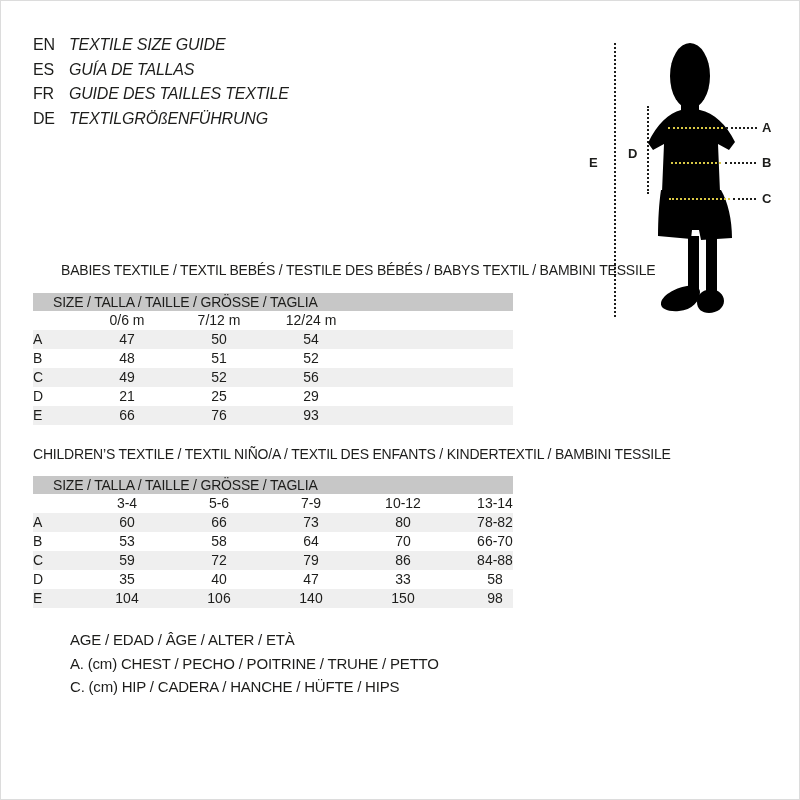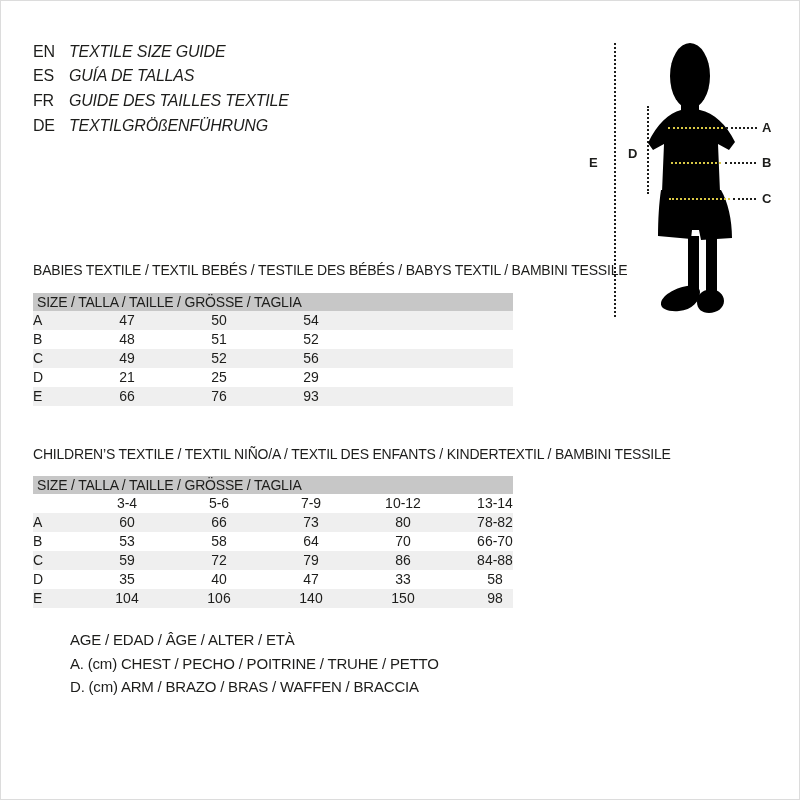--- a/index.html
+++ b/index.html
@@ -4,21 +4,21 @@
 <style>
   html,body{margin:0;padding:0;}
   body{
     width:800px;height:800px;background:#ffffff;position:relative;overflow:hidden;
     font-family:"Liberation Sans",sans-serif;color:#1d1d1b;
   }
   .frame{position:absolute;inset:0;border:1px solid #dcdcdc;pointer-events:none;}
 
   
   .languages{position:absolute;left:33px;top:36px;}
-  .lang-row{display:flex;height:24.7px;align-items:flex-end;font-size:16px;letter-spacing:-0.2px;}
+  .lang-row{display:flex;height:24.7px;align-items:flex-start;font-size:16px;letter-spacing:-0.2px;}
   .lang-code{width:36px;flex:0 0 36px;}
   .lang-title{white-space:nowrap;font-style:italic;}
 
   
   .figure{position:absolute;left:585px;top:25px;width:205px;height:300px;}
   .silhouette{position:absolute;left:60px;top:15px;}
   .vline{position:absolute;width:0;border-left:2px dotted #1d1d1b;}
   .line-e{left:29px;top:18px;height:274px;}
   .line-d{left:62px;top:81px;height:88px;}
   .hseg{position:absolute;height:0;border-top:2px dotted #1d1d1b;}
@@ -31,28 +31,28 @@
   .seg-c-k{left:148px;top:173px;width:23px;}
   .fig-label{position:absolute;font-size:13px;font-weight:bold;letter-spacing:-0.2px;}
   .label-a{left:177px;top:95px;}
   .label-b{left:177px;top:130px;}
   .label-c{left:177px;top:166px;}
   .label-d{left:43px;top:121px;}
   .label-e{left:4px;top:130px;}
 
   
   .section-title{position:absolute;left:33px;font-size:14px;letter-spacing:-0.2px;white-space:nowrap;}
-  .babies-title{top:262px;}
+  .babies-title{top:262px;margin-left:28px;}
   .children-title{top:446px;}
 
   
   .sg-table{position:absolute;left:33px;width:480px;font-size:14px;}
   .babies-table{top:293px;}
   .children-table{top:476px;}
-  .t-bar{height:18px;line-height:18px;background:#c7c7c7;padding-left:4px;letter-spacing:-0.2px;}
+  .t-bar{height:18px;line-height:18px;background:#c7c7c7;padding-left:20px;letter-spacing:-0.2px;}
   .t-row{display:flex;height:19px;line-height:19px;}
   .t-row.alt{background:#efefef;}
   .t-letter{flex:0 0 48px;width:48px;}
   .t-cell{flex:0 0 92px;width:92px;text-align:center;}
 
   
   .legend{position:absolute;left:33px;top:628px;margin-left:37px;}
   .legend-line{height:23.6px;line-height:23.6px;font-size:15px;letter-spacing:-0.2px;white-space:nowrap;}
 </style>
 </head>
@@ -107,20 +107,26 @@
   <span class="fig-label label-b">B</span>
 
   <div class="hseg yellow seg-c-y"></div>
   <div class="hseg seg-c-k"></div>
   <span class="fig-label label-c">C</span>
 </div>
 
 <div class="section-title babies-title">BABIES TEXTILE / TEXTIL BEBÉS / TESTILE DES BÉBÉS / BABYS TEXTIL / BAMBINI TESSILE</div>
 <div class="sg-table babies-table">
   <div class="t-bar">SIZE / TALLA / TAILLE / GRÖSSE / TAGLIA</div>
+  <div class="t-row">
+    <span class="t-letter"></span>
+    <span class="t-cell">0/6 m</span>
+    <span class="t-cell">7/12 m</span>
+    <span class="t-cell">12/24 m</span>
+  </div>
   <div class="t-row alt">
     <span class="t-letter">A</span>
     <span class="t-cell">47</span>
     <span class="t-cell">50</span>
     <span class="t-cell">54</span>
   </div>
   <div class="t-row">
     <span class="t-letter">B</span>
     <span class="t-cell">48</span>
     <span class="t-cell">51</span>
@@ -195,14 +201,14 @@
     <span class="t-cell">106</span>
     <span class="t-cell">140</span>
     <span class="t-cell">150</span>
     <span class="t-cell">98</span>
   </div>
 </div>
 
 <div class="legend">
   <div class="legend-line">AGE / EDAD / ÂGE / ALTER / ETÀ</div>
   <div class="legend-line">A. (cm) CHEST / PECHO / POITRINE / TRUHE / PETTO</div>
-  <div class="legend-line">D. (cm) ARM / BRAZO / BRAS / WAFFEN / BRACCIA</div>
+  <div class="legend-line">C. (cm) HIP / CADERA / HANCHE / HÜFTE / HIPS</div>
 </div>
 
 </body></html>

